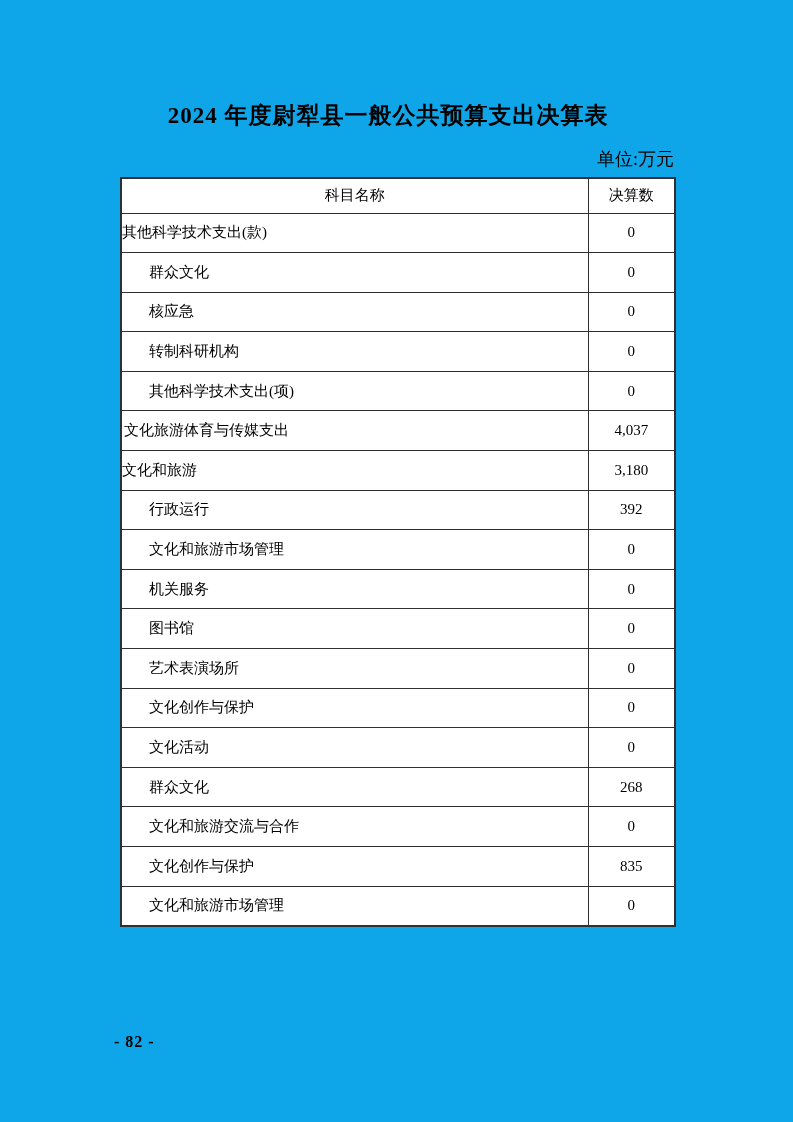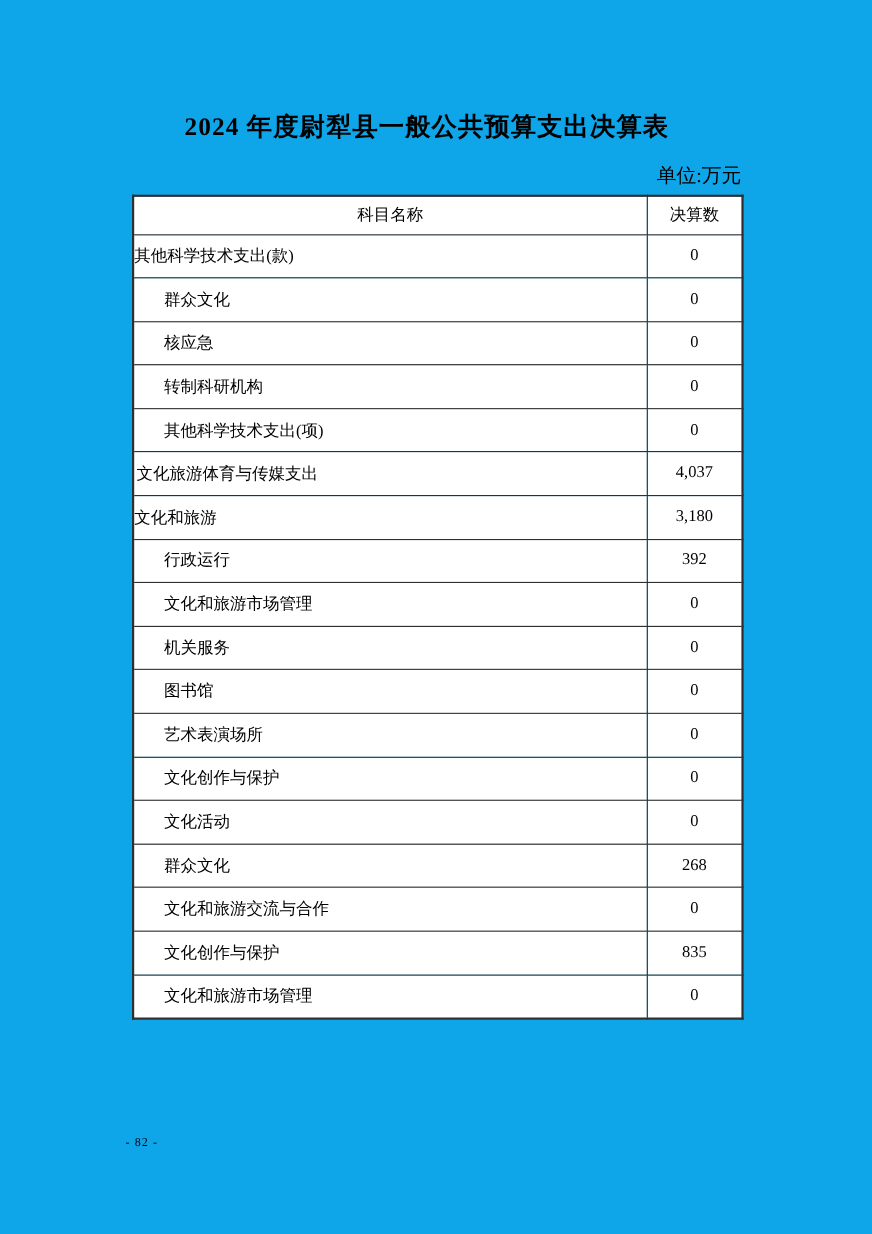--- a/index.html
+++ b/index.html
@@ -60,22 +60,23 @@
   .col-amount  { width: 87px; }
   td.subject-cell { text-align: left; }
   td.subject-cell.indent-0 { padding-left: 2px; }
   td.subject-cell.indent-1 { }
   td.subject-cell.indent-2 { padding-left: 27px; }
   td.amount-cell { text-align: center; }
   .page-number {
     position: absolute;
     left: 114px;
     top: 1033px;
-    font-size: 11px;
+    font-size: 16px;
     letter-spacing: 1px;
+    font-weight: bold;
   }
 </style>
 </head>
 <body>
 
 <div class="page">
 
   <h1 class="title">2024 年度尉犁县一般公共预算支出决算表</h1>
 
   <div class="unit-label">单位:万元</div>

